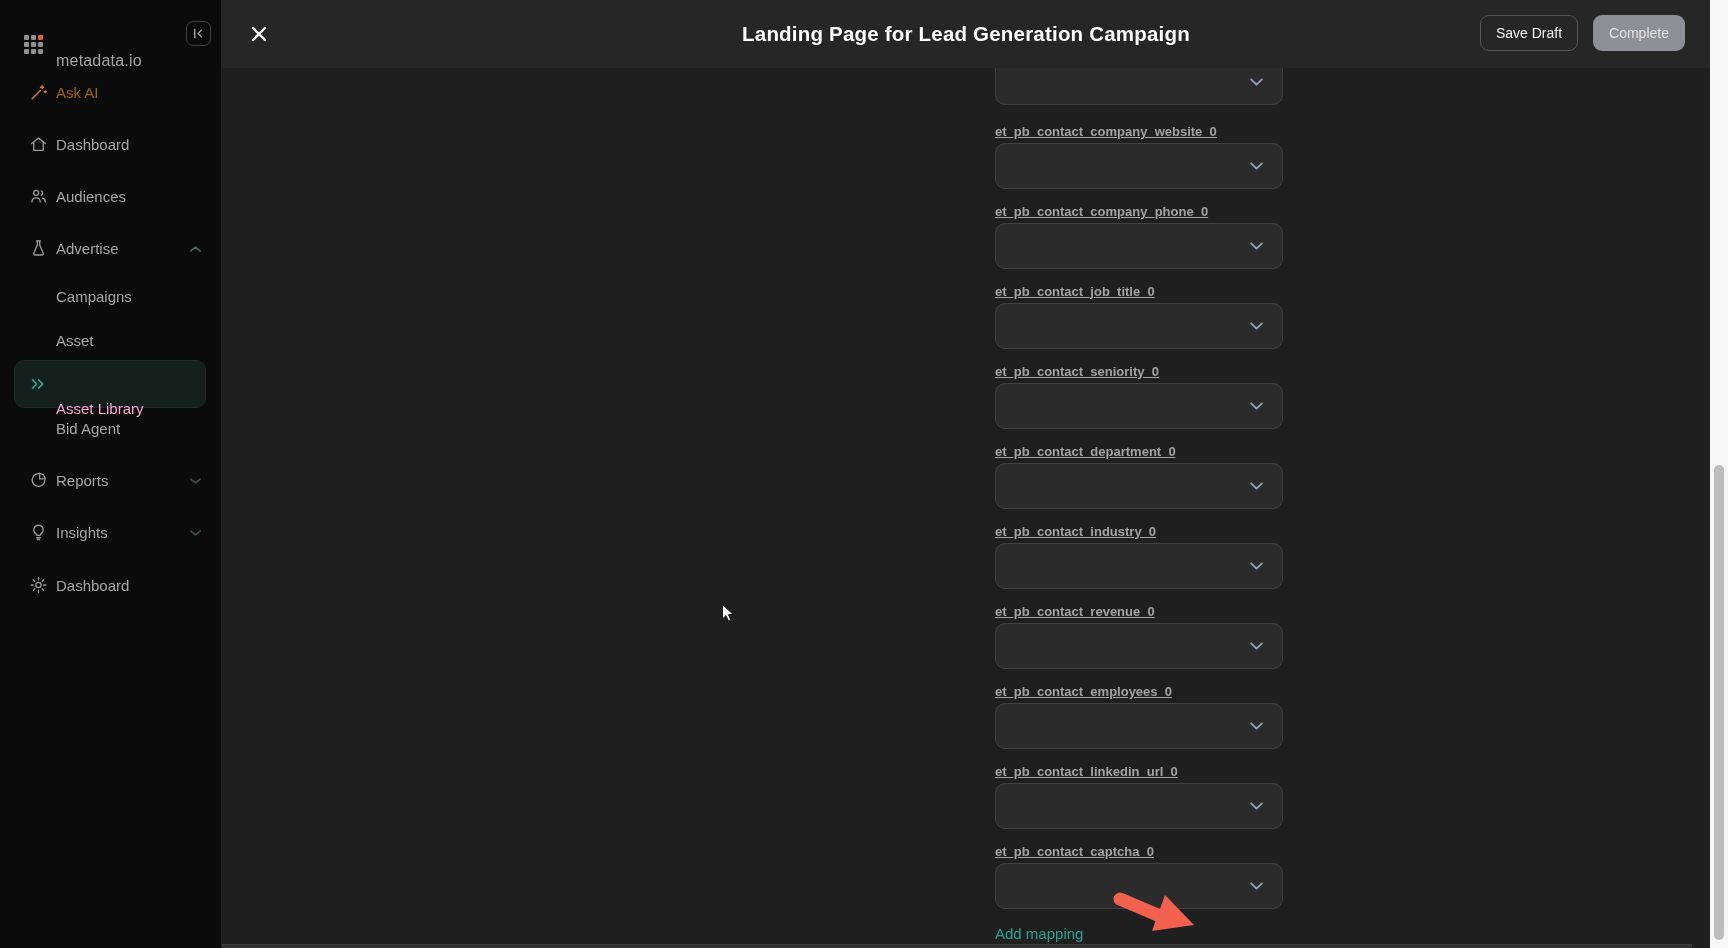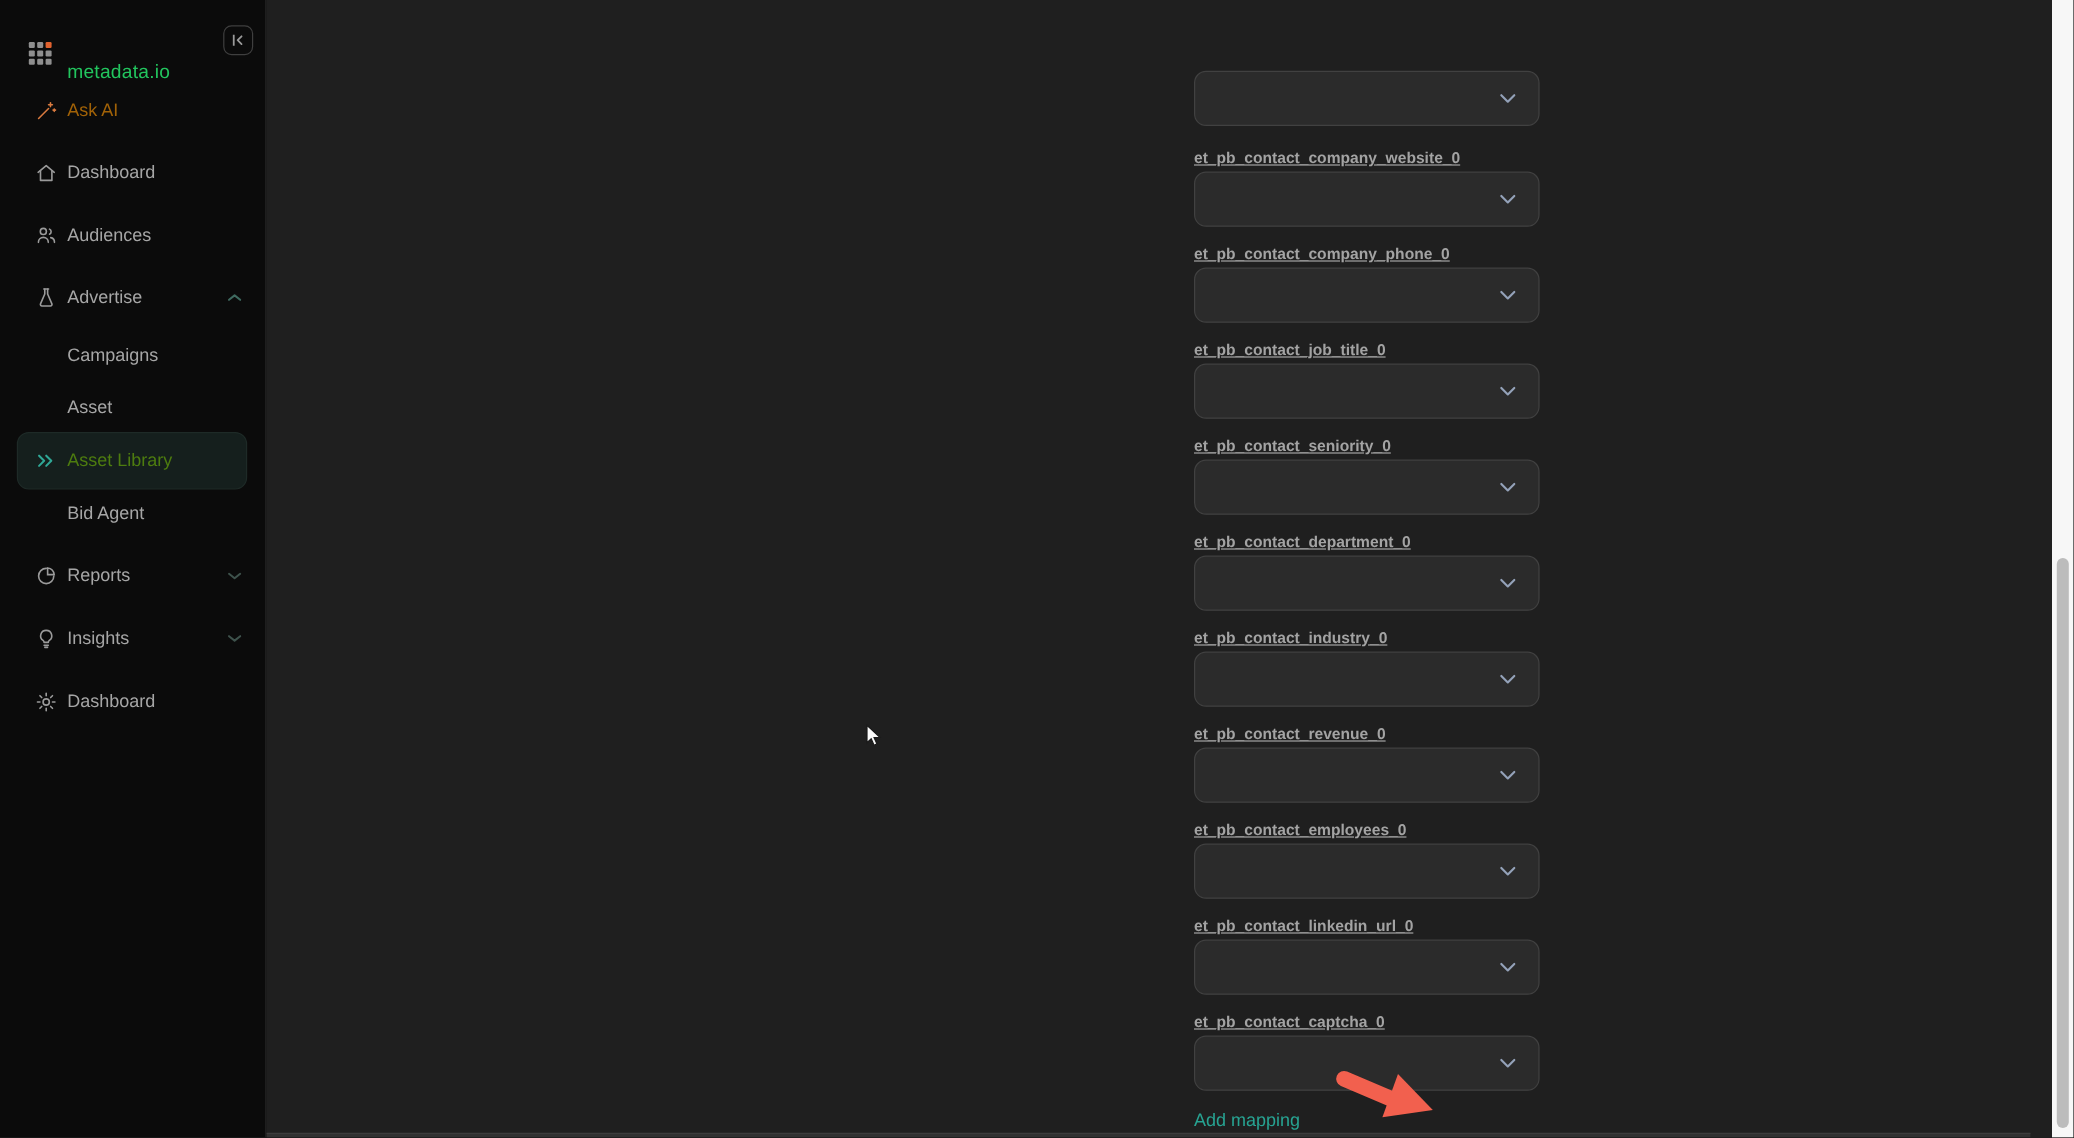--- a/index.html
+++ b/index.html
@@ -8,36 +8,36 @@
   #stage { position:relative; width:1728px; height:948px; }
 
   
   #sidebar { position:absolute; left:0; top:0; width:222px; height:948px;
              background:#0b0b0b; border-right:1px solid #242424; z-index:20; }
   .logo-row { position:absolute; left:24px; top:20px; display:flex; align-items:center; }
   .logo-grid { width:20px; height:20px; display:grid; grid-template-columns:repeat(3,5px);
                grid-template-rows:repeat(3,5px); gap:2px; }
   .logo-grid span { background:#8f8f8f; border-radius:1px; }
   .logo-grid span.accent { background:#e0622f; }
-  .logo-text { margin-left:12px; font-size:16px; color:#22c55e; letter-spacing:.2px;margin-top:32px; }
+  .logo-text { margin-left:12px; font-size:16px; color:#a3a3a3; letter-spacing:.2px;margin-top:32px; }
   .collapse-btn { position:absolute; left:186px; top:21px; width:25px; height:25px;
                   border:1.5px solid #3f3f3f; border-radius:7px; display:flex;
                   align-items:center; justify-content:center; cursor:pointer; }
 
   .nav-item { position:absolute; left:0; width:222px; height:44px; cursor:pointer; }
   .nav-item .pill { display:none; }
   .nav-item.active .pill { display:block; position:absolute; left:14px; right:16px; top:-2px;
                            bottom:-2px; background:#151f1d; border:1px solid #1e2a27;
                            border-radius:10px; }
   .nav-icon { position:absolute; left:29px; top:50%; transform:translateY(-50%); width:19px;
               height:19px; display:flex; align-items:center; justify-content:center; }
   .nav-label { position:absolute; left:56px; top:50%; transform:translateY(-50%);
                font-size:15px; color:#a6a6a6; white-space:nowrap; }
   .nav-item.accent .nav-label { color:#a16207; }
-  .nav-item.active .nav-label { color:#4d7c0f; }
+  .nav-item.active .nav-label { color:#f9a8d4;margin-top:24px; }
   .nav-caret { position:absolute; right:20px; top:50%; transform:translateY(-50%); }
 
   .side-footer { position:absolute; left:0; bottom:0; width:222px; height:113px;
                  border-top:1px solid #222222; }
   .company-name { position:absolute; left:30px; top:22px; width:125px; font-size:14px;
                   line-height:21px; color:#c9c9c9; }
   .see-notif { position:absolute; left:30px; top:68px; font-size:12.5px; color:#cf763d; cursor:pointer; }
   .kebab { position:absolute; right:26px; top:30px; color:#8a8a8a; font-size:15px;
            letter-spacing:0; cursor:pointer; line-height:14px; }
 
@@ -277,20 +277,31 @@
           </svg>
         </div>
         <div class="add-mapping">Add mapping</div>
       </div>
 
     <svg class="annot-arrow" width="320" height="55" viewBox="0 0 320 55">
       <line x1="238" y1="14" x2="285" y2="34" stroke="#f2604e" stroke-width="13" stroke-linecap="round"></line>
       <polygon points="283,10 312,40 270,46" fill="#f2604e"></polygon>
     </svg>
 
+    <header id="topbar">
+      <div class="close-btn">
+        <svg width="18" height="18" viewBox="0 0 18 18">
+          <line x1="3" y1="3" x2="15" y2="15" stroke="#ffffff" stroke-width="2.4" stroke-linecap="round"></line>
+          <line x1="15" y1="3" x2="3" y2="15" stroke="#ffffff" stroke-width="2.4" stroke-linecap="round"></line>
+        </svg>
+      </div>
+      <div class="page-title">Landing Page for Lead Generation Campaign</div>
+      <button class="btn btn-savedraft">Save Draft</button>
+      <button class="btn btn-complete">Complete</button>
+    </header>
 
     <div class="bottom-strip"></div>
   </main>
 
   <div id="scrollbar">
     <div id="scroll-thumb"></div>
   </div>
 
   <svg id="cursor" width="22" height="24" viewBox="0 0 22 24">
     <path d="M6.5,5.5 L6.5,20 L10,16.7 L12.4,22 L14.8,20.9 L12.4,15.7 L17.2,15.4 Z" fill="#fafafa" stroke="#1a1a1a" stroke-width="1"></path>

